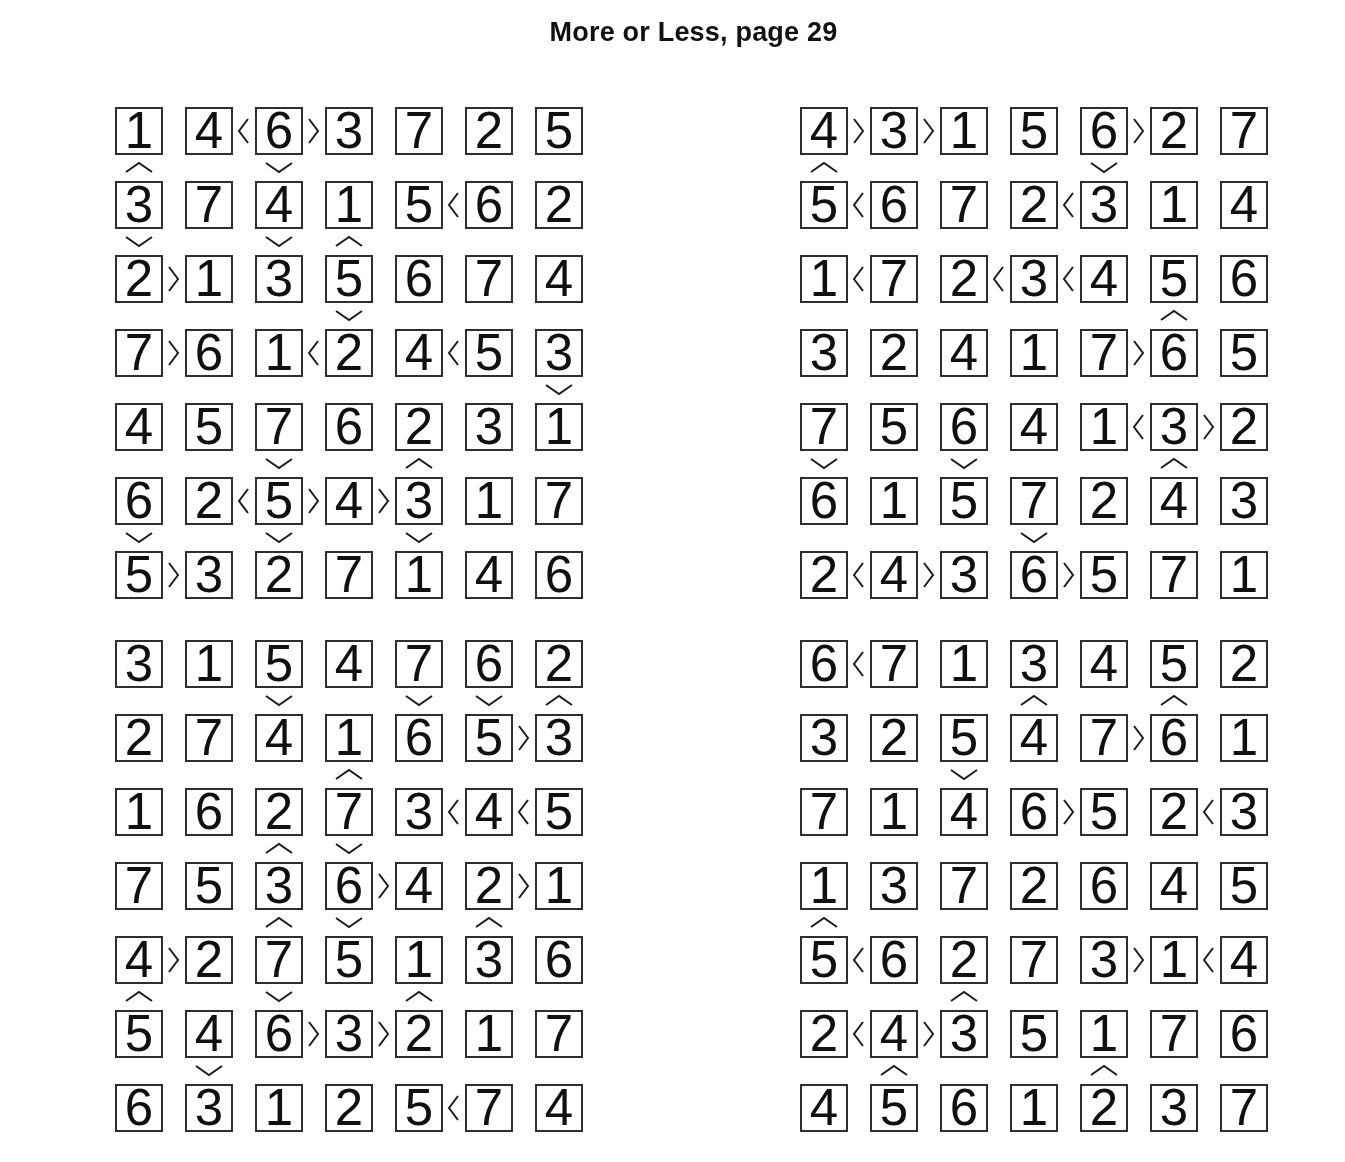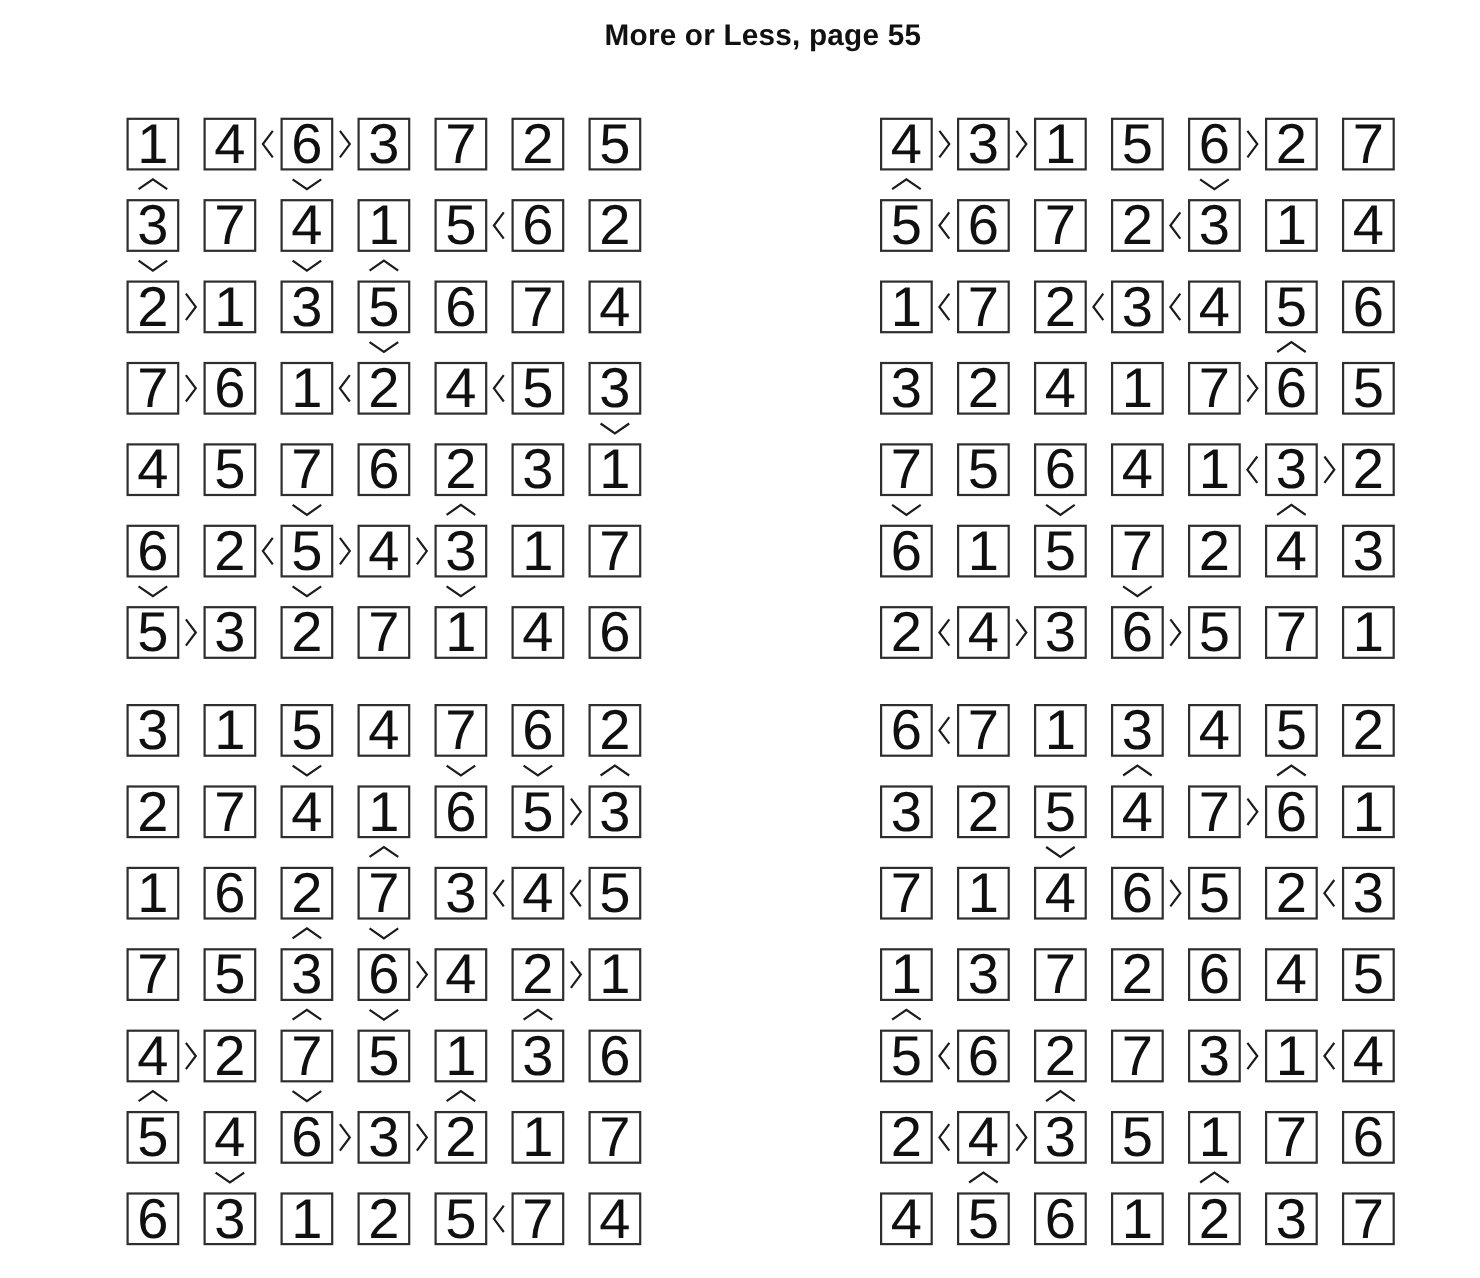--- a/index.html
+++ b/index.html
@@ -43,21 +43,21 @@
     position: absolute;
     display: flex;
     align-items: center;
     justify-content: center;
   }
   .sign svg { display: block; }
 </style>
 </head>
 <body>
 
-<div class="page-title">More or Less, page 55</div>
+<div class="page-title">More or Less, page 29</div>
 
 <div class="puzzle" style="left: 115px; top: 107px;">
     <div class="cell" style="left: 0px; top: 0px;">1</div>
     <div class="cell" style="left: 70px; top: 0px;">4</div>
     <div class="cell" style="left: 140px; top: 0px;">6</div>
     <div class="cell" style="left: 210px; top: 0px;">3</div>
     <div class="cell" style="left: 280px; top: 0px;">7</div>
     <div class="cell" style="left: 350px; top: 0px;">2</div>
     <div class="cell" style="left: 420px; top: 0px;">5</div>
     <div class="cell" style="left: 0px; top: 74px;">3</div>

